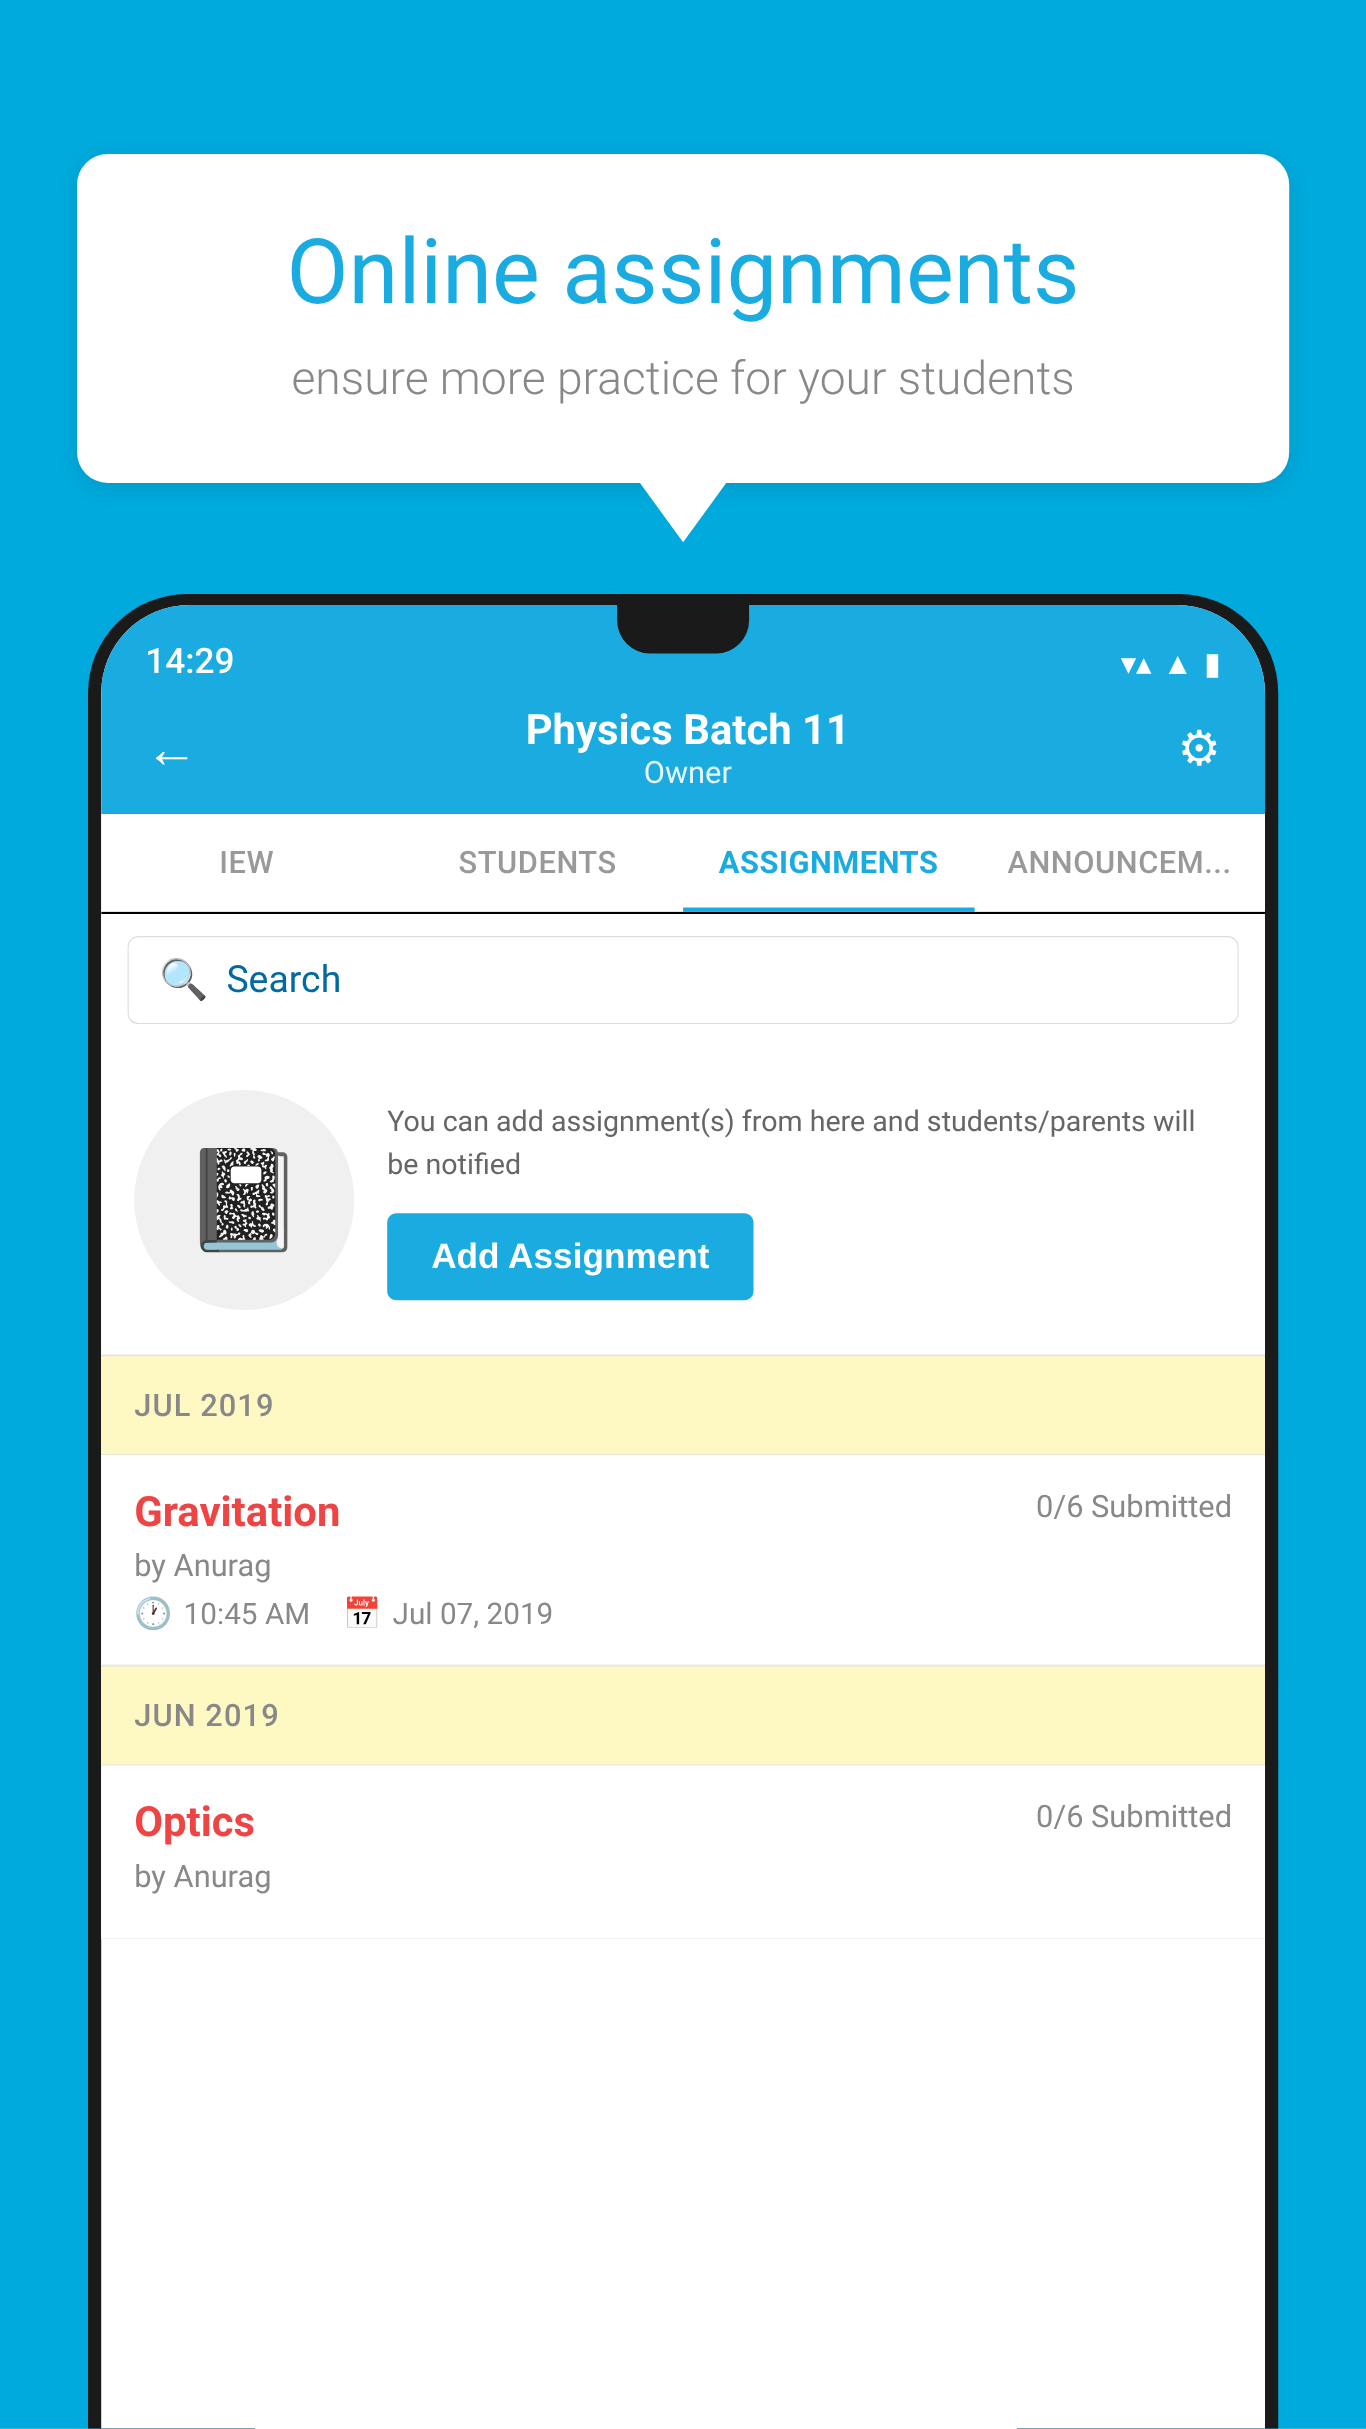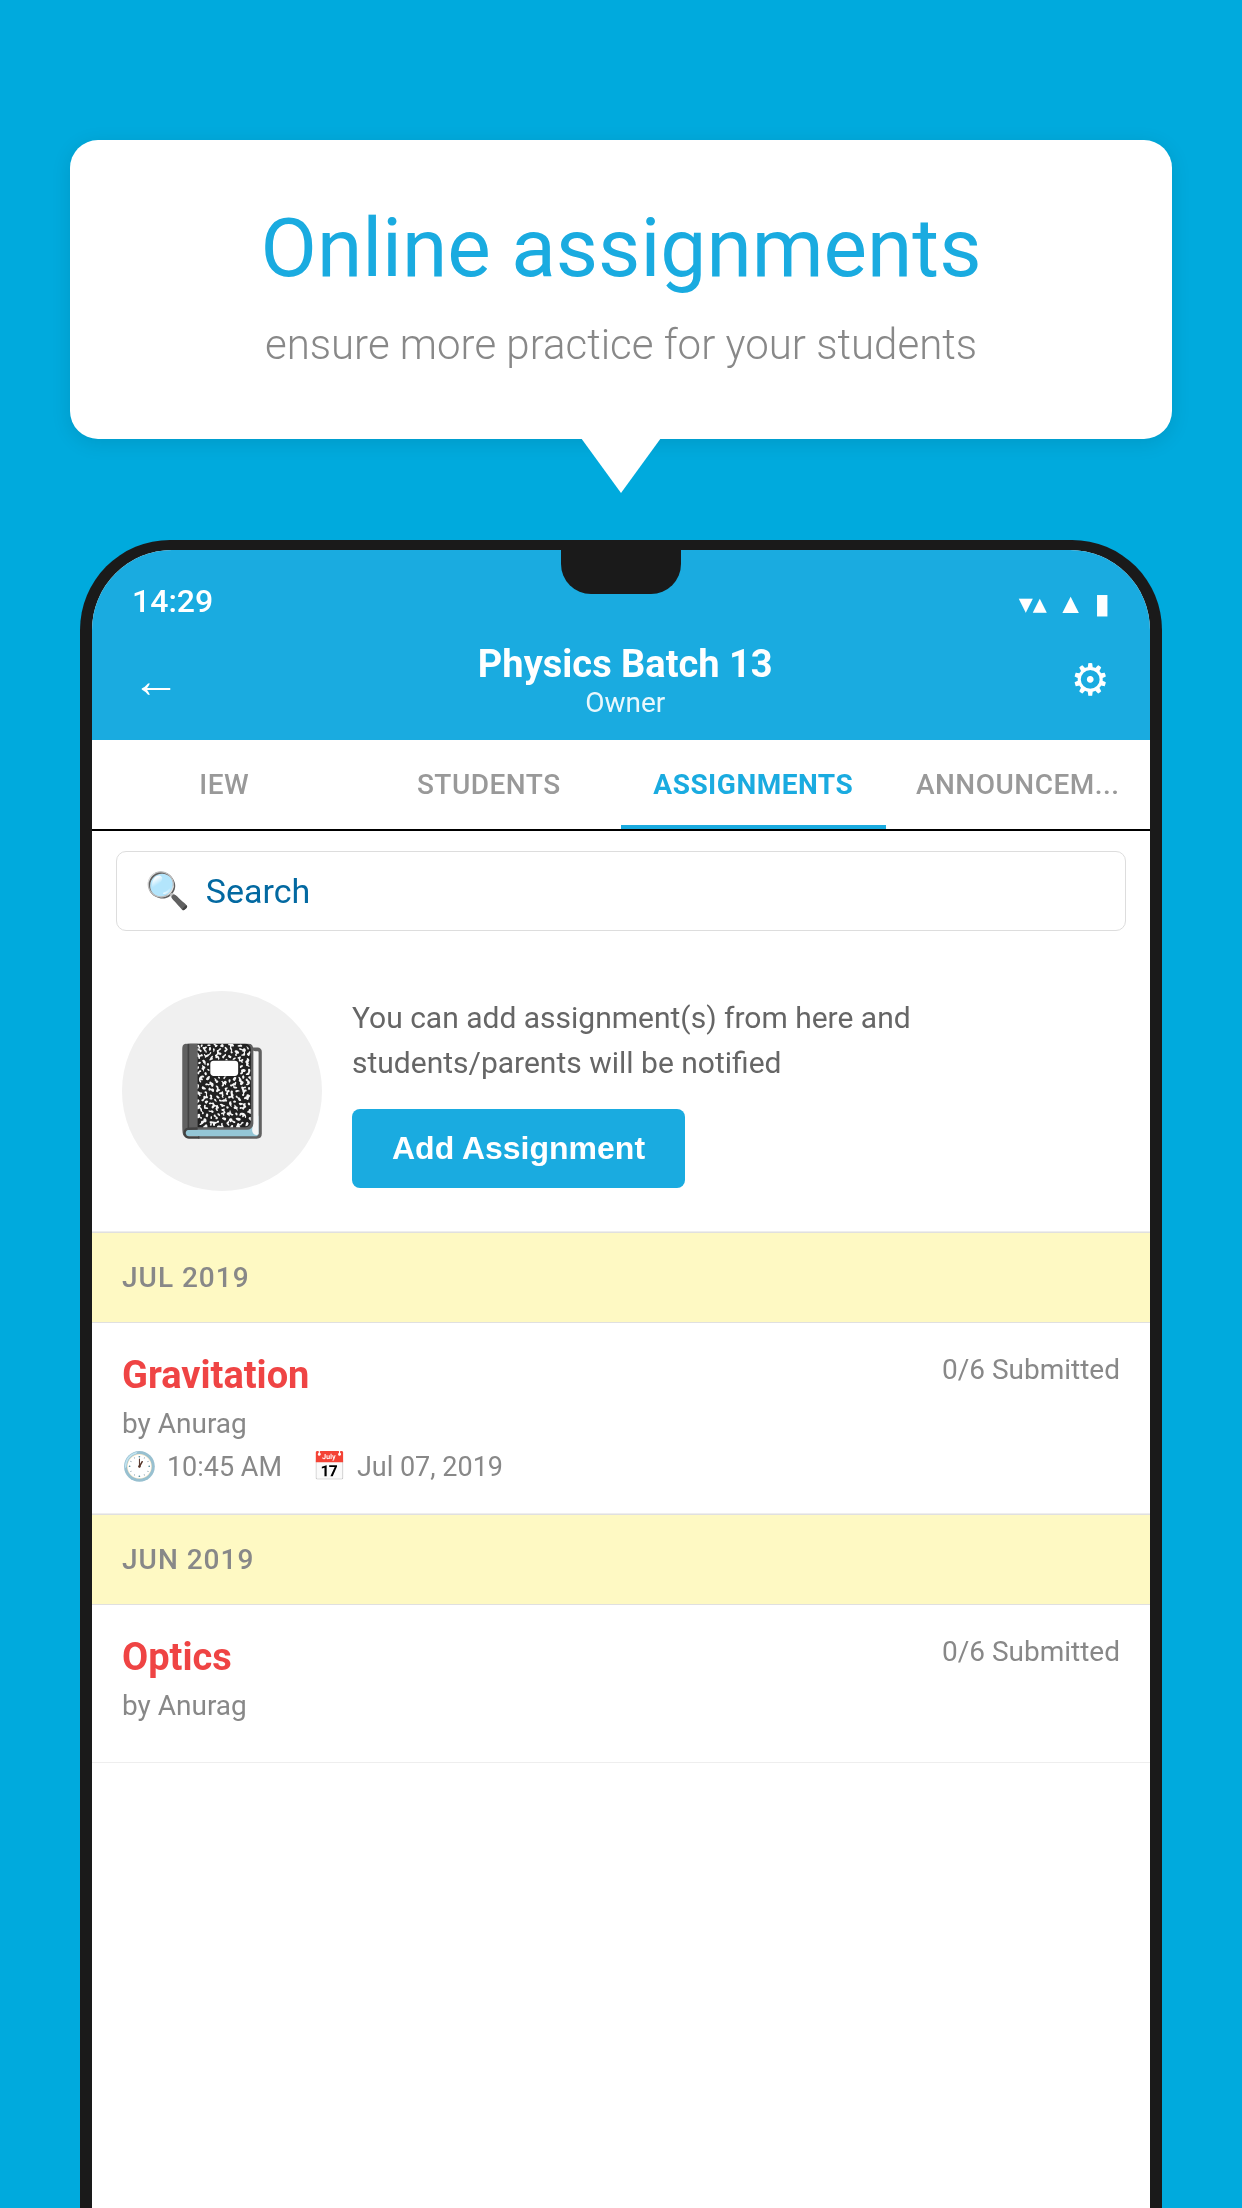--- a/index.html
+++ b/index.html
@@ -247,21 +247,21 @@
     .notebook-icon {
       font-size: 90px;
     }
 
     .assignment-info {
       flex: 1;
     }
 
     .assignment-info p {
       color: #666;
-      font-size: 30px;
+      font-size: 26px;
       line-height: 1.5;
       margin-bottom: 24px;
     }
 
     .add-assignment-btn {
       background: #1AABE0;
       color: white;
       border: none;
       border-radius: 8px;
       padding: 21px 40px;
@@ -351,21 +351,21 @@
       <div class="status-icons">
         <span class="wifi-icon">▾▴</span>
         <span class="signal-icon">▲</span>
         <span class="battery-icon">▮</span>
       </div>
     </div>
 
     <div class="app-header">
       <span class="back-btn">←</span>
       <div class="header-title-block">
-        <div class="header-title">Physics Batch 13</div>
+        <div class="header-title">Physics Batch 11</div>
         <div class="header-subtitle">Owner</div>
       </div>
       <span class="settings-btn">⚙</span>
     </div>
 
     <div class="tabs">
       <div class="tab">
         <span>IEW</span>
       </div>
       <div class="tab">

